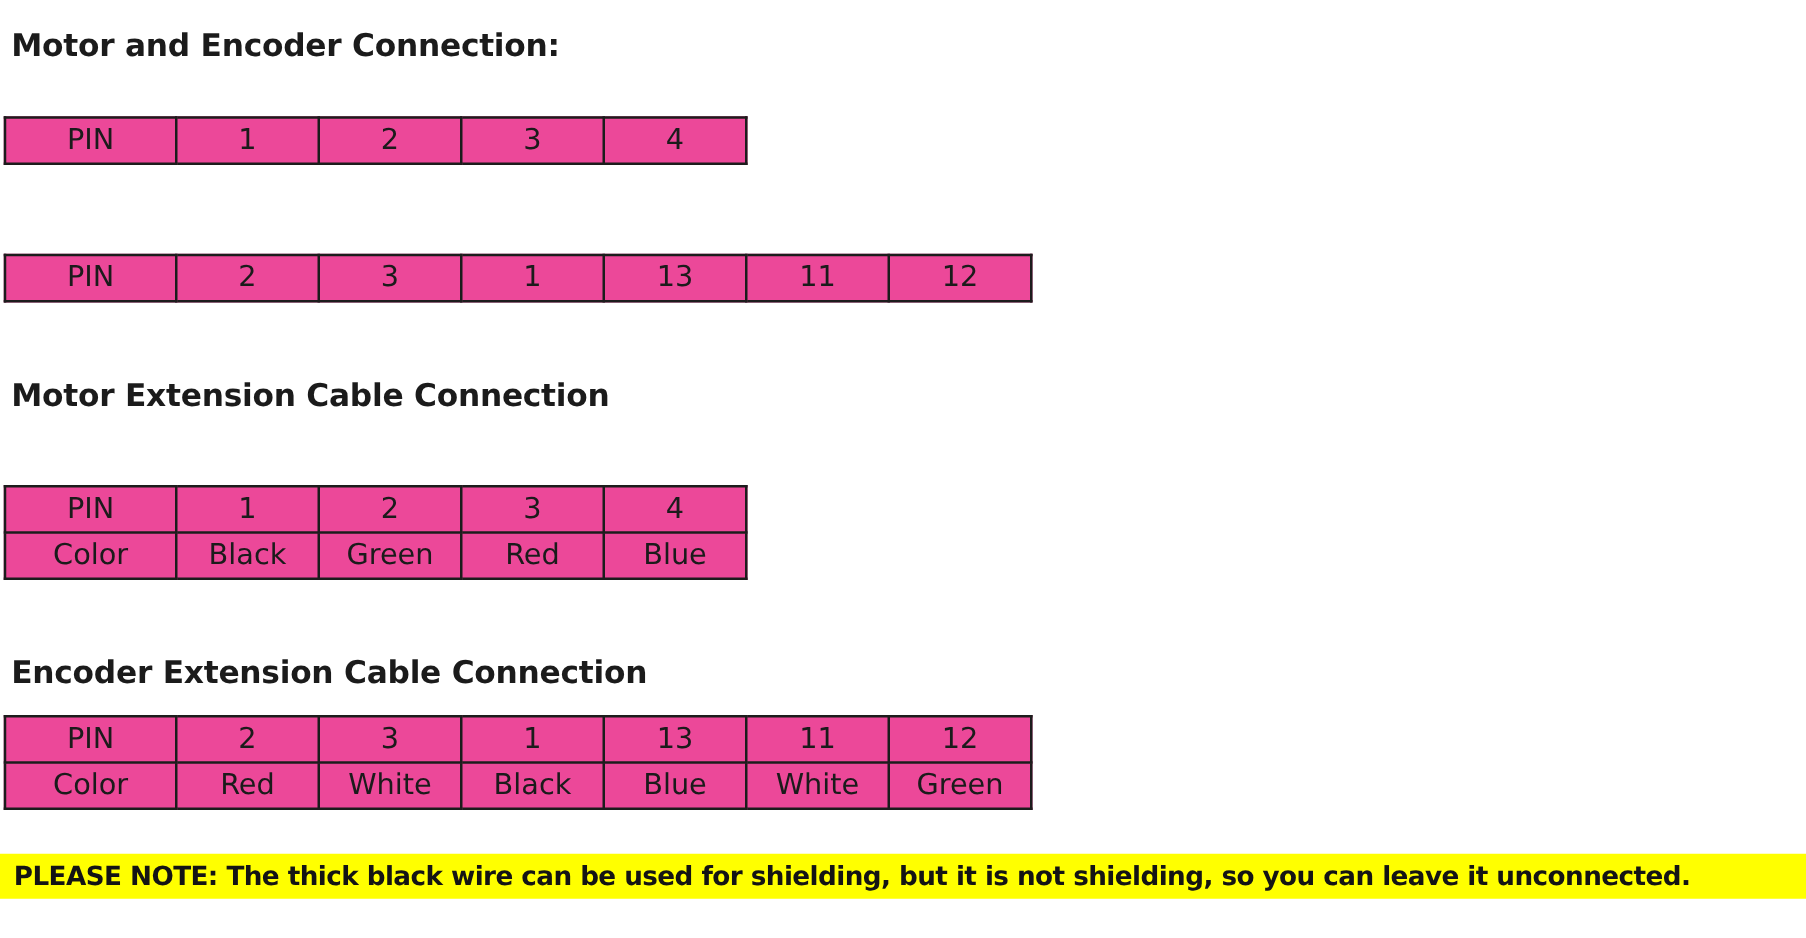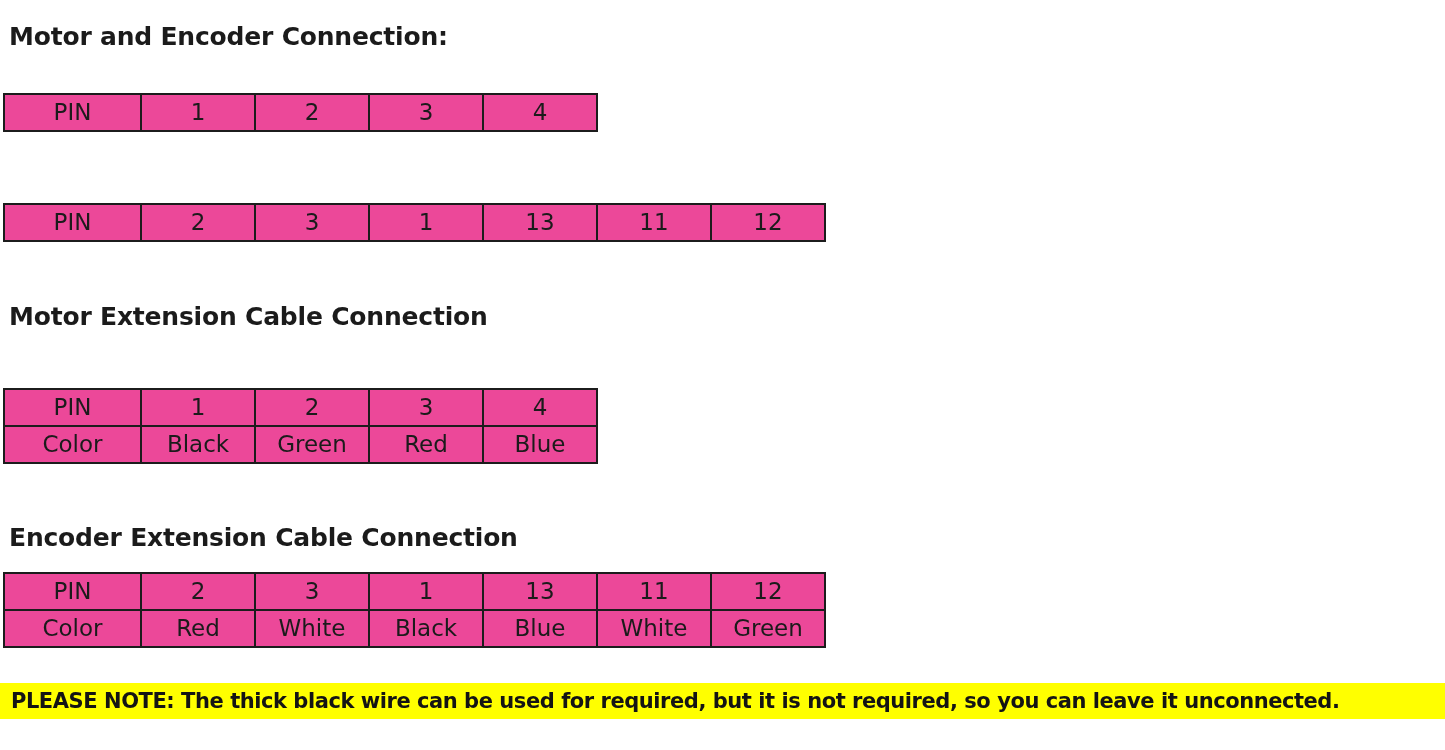--- a/index.html
+++ b/index.html
@@ -165,16 +165,16 @@
         <td class="value-cell">White</td>
         <td class="value-cell">Black</td>
         <td class="value-cell">Blue</td>
         <td class="value-cell">White</td>
         <td class="value-cell">Green</td>
       </tr>
     </tbody>
   </table>
 
   <div id="please-note">
-    <span class="note-text">PLEASE NOTE: The thick black wire can be used for required, but it is not required, so you can leave it unconnected.</span>
+    <span class="note-text">PLEASE NOTE: The thick black wire can be used for shielding, but it is not shielding, so you can leave it unconnected.</span>
   </div>
 
 </div>
 
 </body></html>

